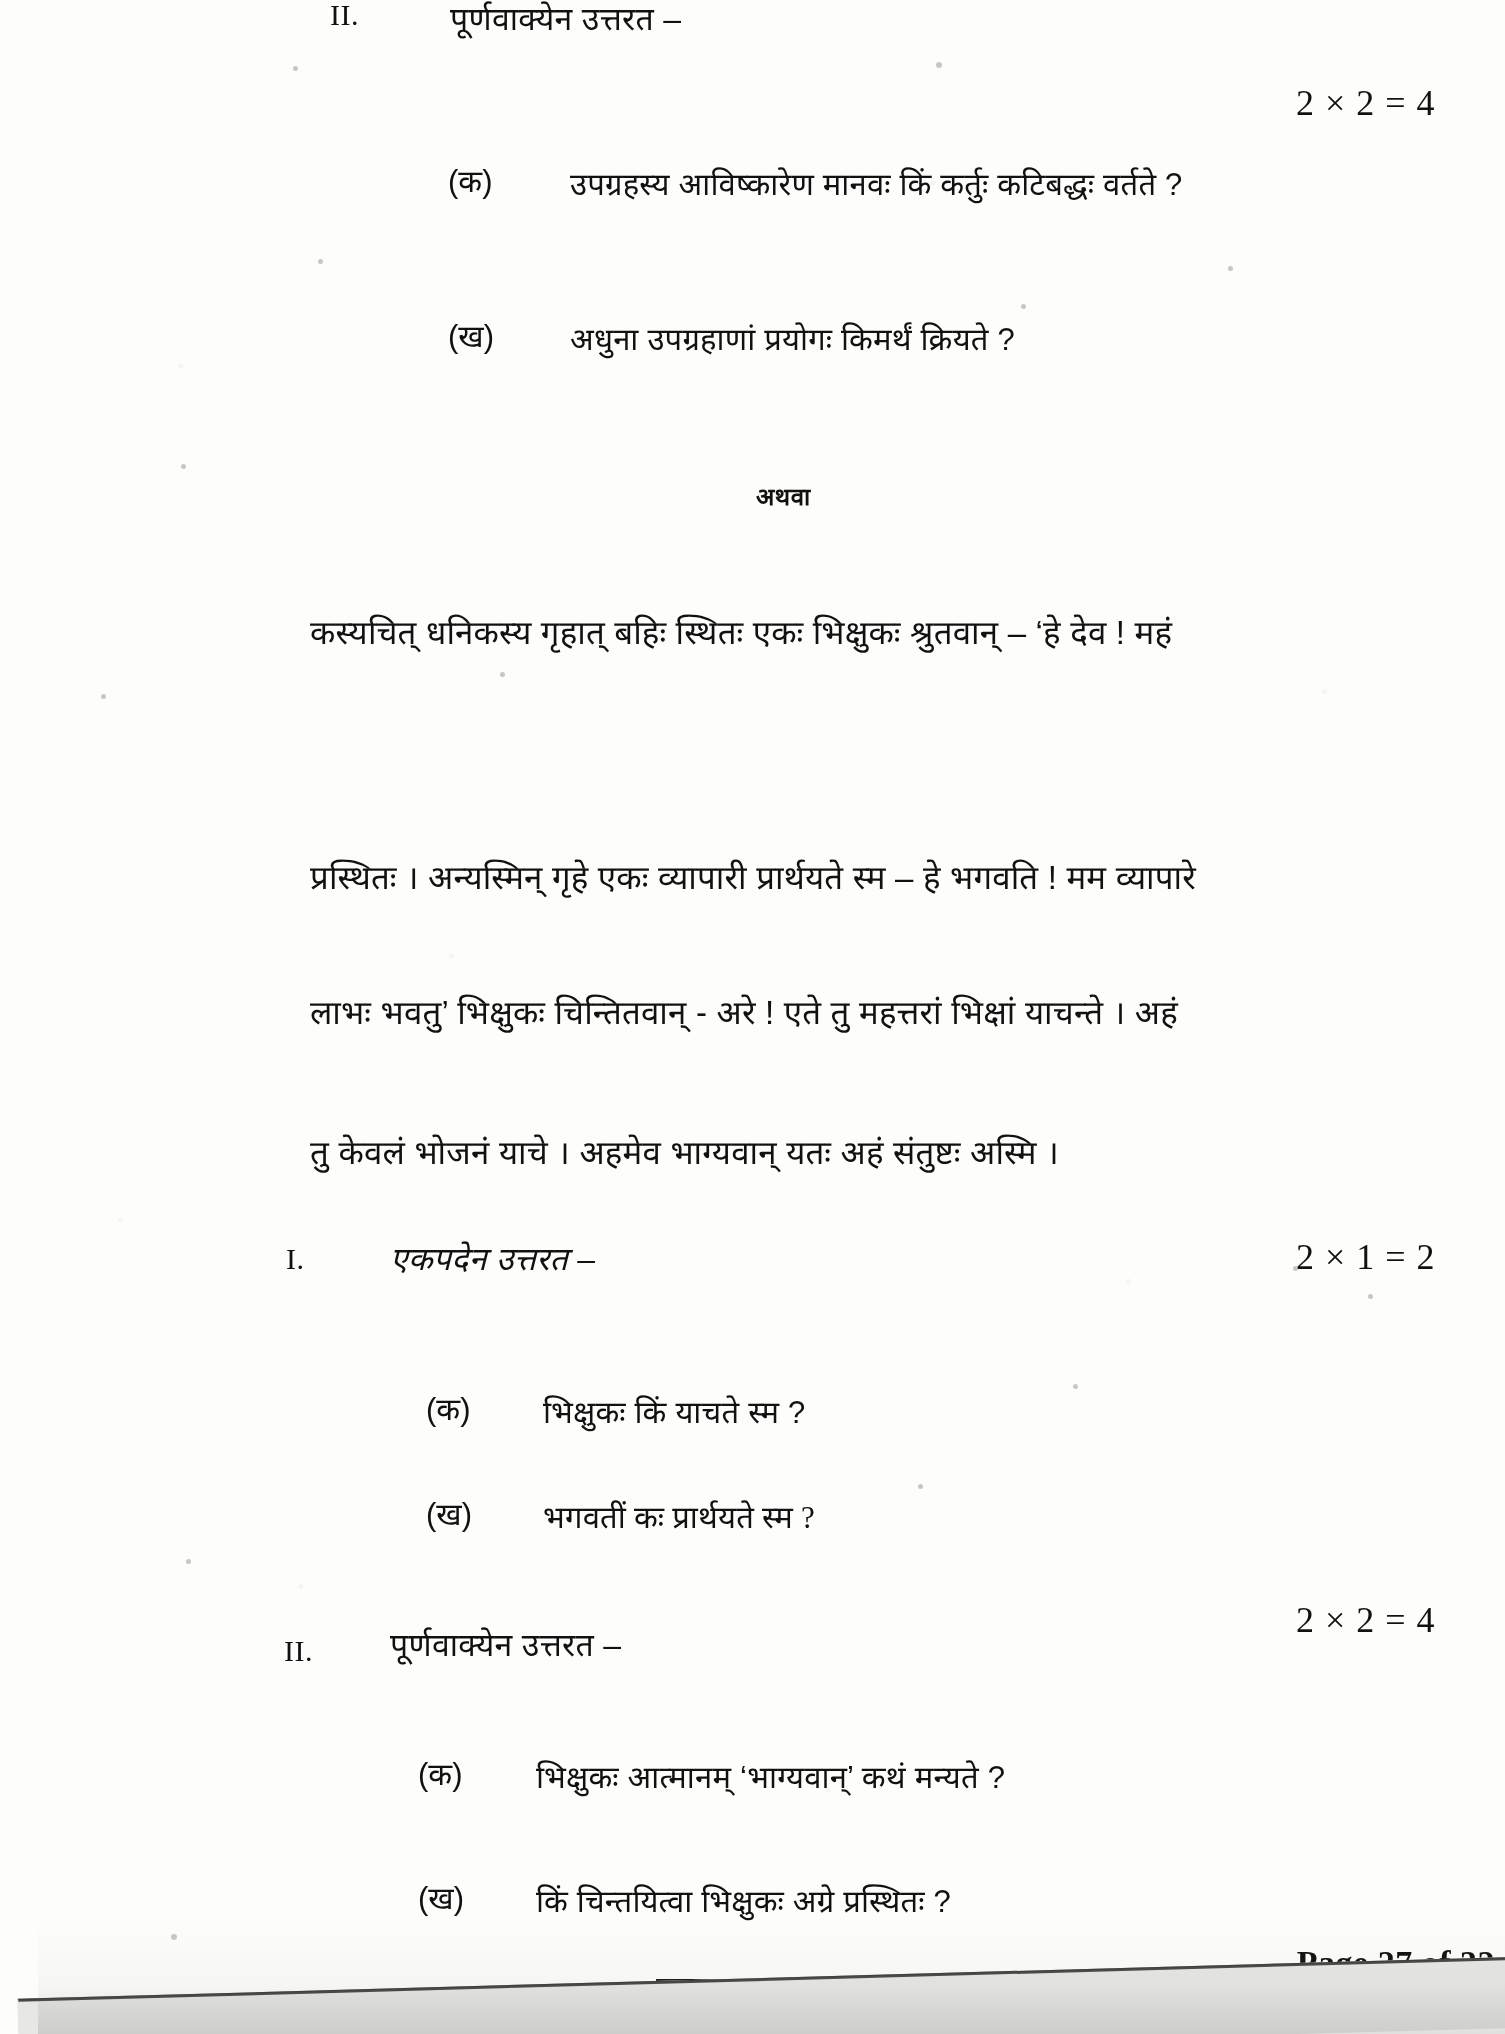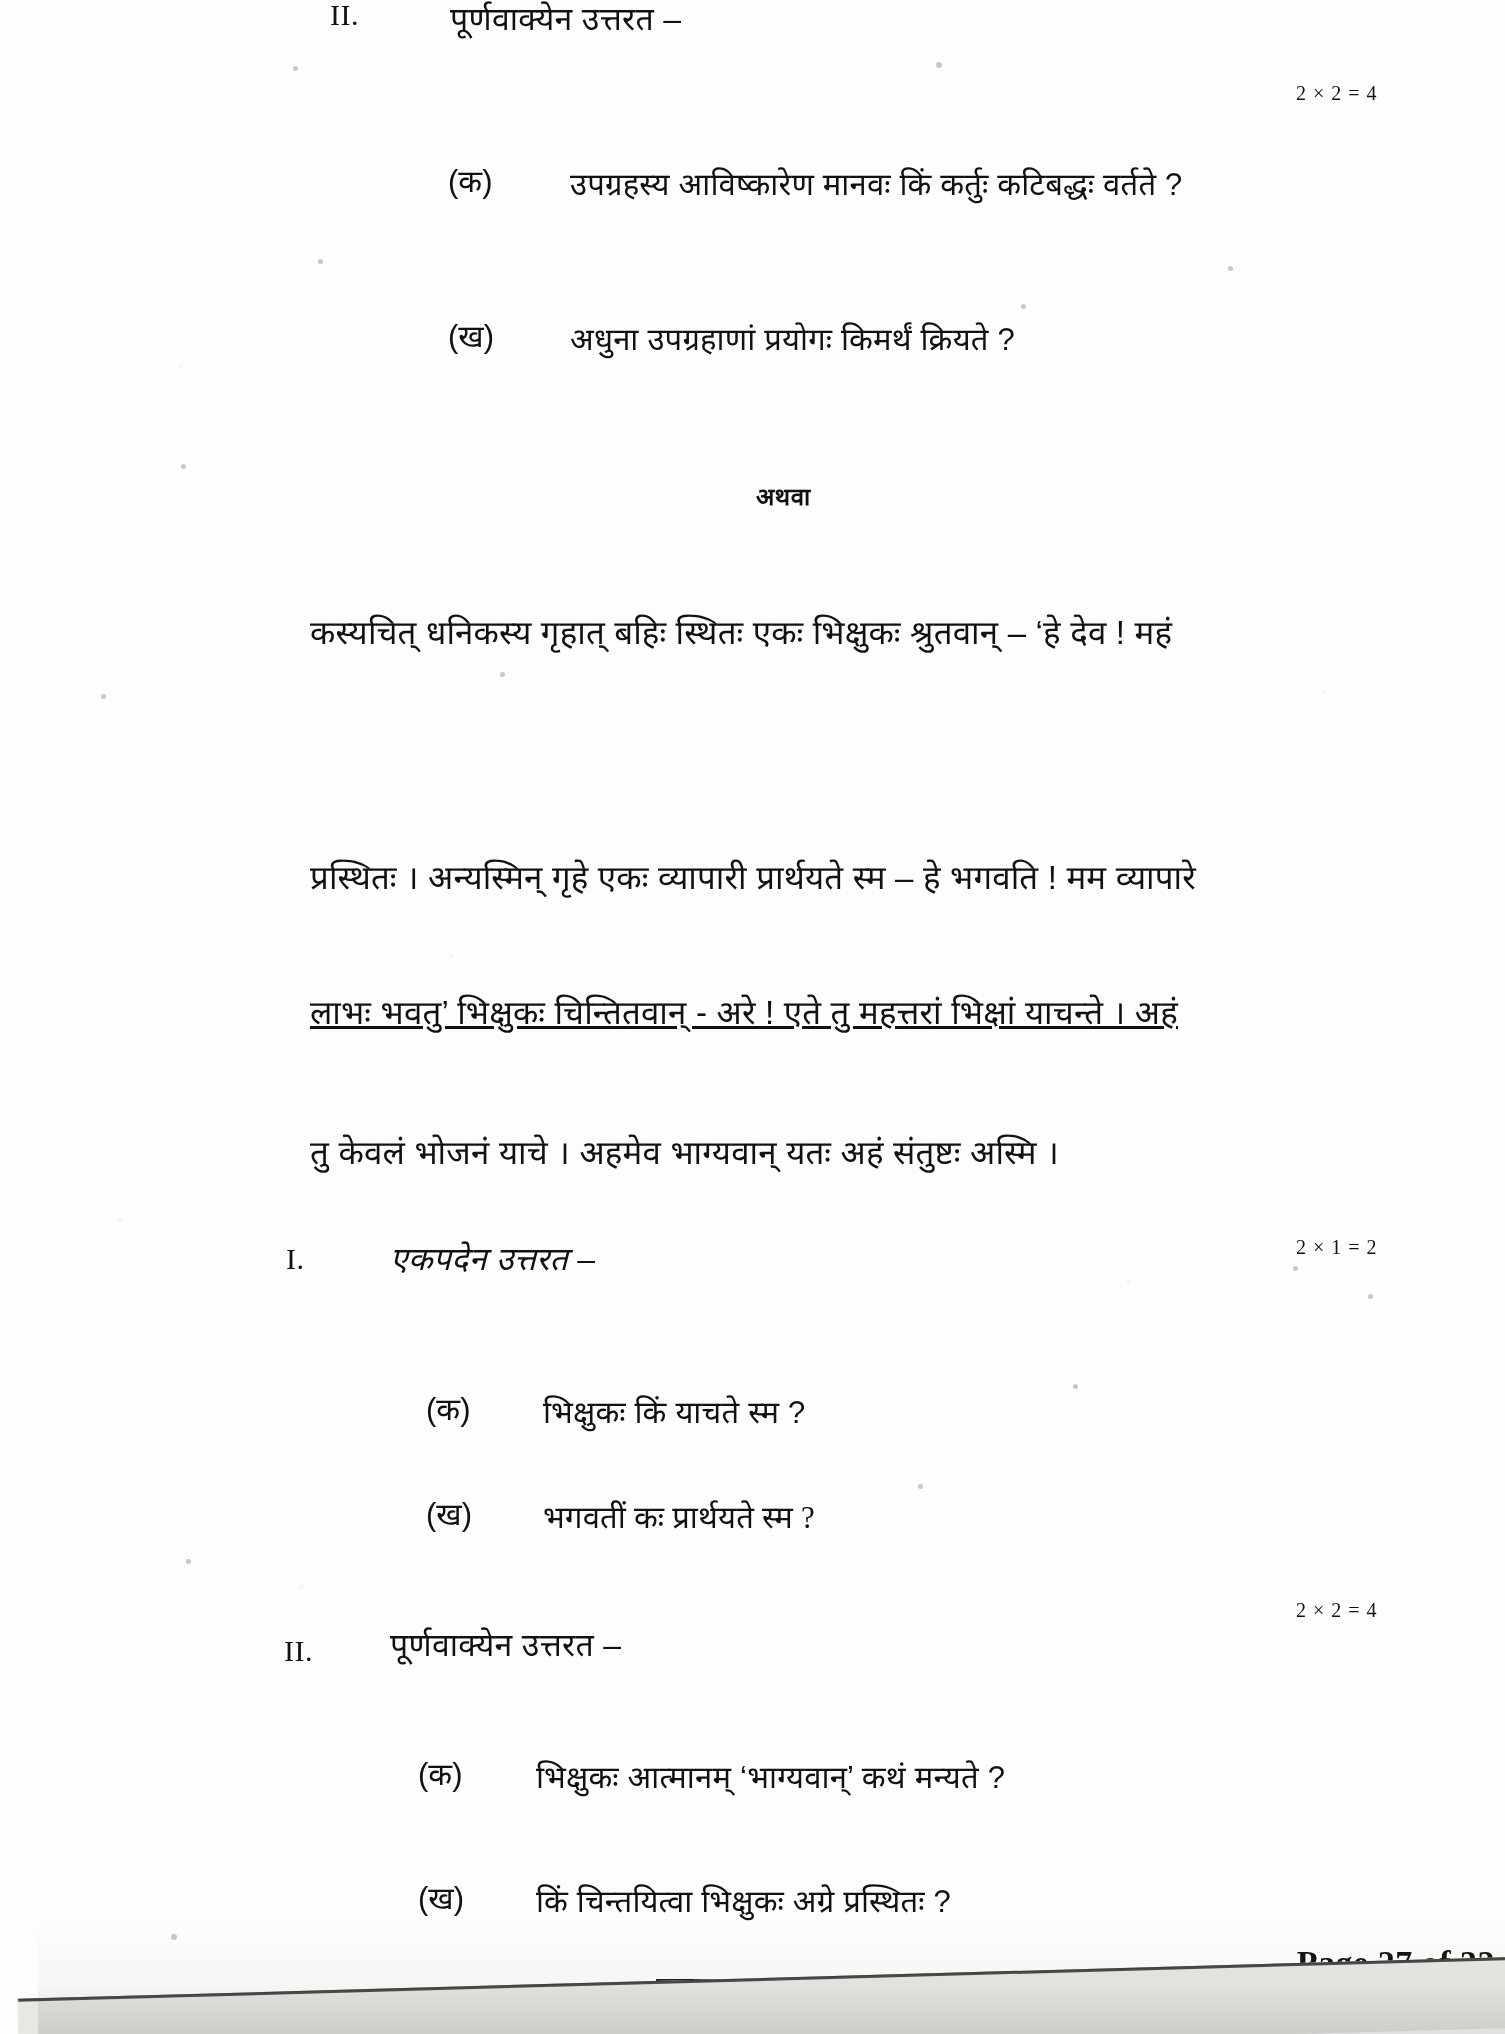--- a/index.html
+++ b/index.html
@@ -50,21 +50,21 @@
   .qtext {
     position: absolute;
     font-family: "Liberation Sans", "DejaVu Sans", sans-serif;
     font-size: 32px;
     letter-spacing: 0.3px;
   }
 
   .marks {
     position: absolute;
     font-family: "Liberation Serif", "DejaVu Serif", serif;
-    font-size: 20px;
+    font-size: 36px;
     letter-spacing: 1px;
   }
 
   .bracket {
     position: absolute;
     font-family: "Liberation Sans", "DejaVu Sans", sans-serif;
     font-size: 31px;
   }
 
   .sub {
@@ -167,21 +167,21 @@
   <div class="bracket" style="left:410px; top:155px;">(क)</div>
   <div class="sub" style="left:532px; top:158px;">उपग्रहस्य आविष्कारेण मानवः किं कर्तुः कटिबद्धः वर्तते ?</div>
 
   <div class="bracket" style="left:410px; top:310px;">(ख)</div>
   <div class="sub" style="left:532px; top:313px;">अधुना उपग्रहाणां प्रयोगः किमर्थं क्रियते ?</div>
 
   <div class="athava" style="left:718px; top:475px;">अथवा</div>
 
   <div class="para-line" style="left:272px; top:605px;">कस्यचित् धनिकस्य गृहात् बहिः स्थितः एकः भिक्षुकः श्रुतवान् – ‘हे देव ! महं</div>
   <div class="para-line" style="left:272px; top:850px;">प्रस्थितः । अन्यस्मिन् गृहे एकः व्यापारी प्रार्थयते स्म – हे भगवति ! मम व्यापारे</div>
-  <div class="para-line" style="left:272px; top:985px;text-decoration:underline;">लाभः भवतु’ भिक्षुकः चिन्तितवान् - अरे ! एते तु महत्तरां भिक्षां याचन्ते । अहं</div>
+  <div class="para-line" style="left:272px; top:985px;">लाभः भवतु’ भिक्षुकः चिन्तितवान् - अरे ! एते तु महत्तरां भिक्षां याचन्ते । अहं</div>
   <div class="para-line" style="left:272px; top:1125px;">तु केवलं भोजनं याचे । अहमेव भाग्यवान् यतः अहं संतुष्टः अस्मि ।</div>
 
   <div class="num" style="left:248px; top:1238px;">I.</div>
   <div class="qtext" style="left:352px; top:1232px;font-style:italic;">एकपदेन उत्तरत –</div>
   <div class="marks" style="left:1258px; top:1232px;">2 × 1 = 2</div>
 
   <div class="bracket" style="left:388px; top:1383px;">(क)</div>
   <div class="sub" style="left:505px; top:1386px;">भिक्षुकः किं याचते स्म ?</div>
 
   <div class="bracket" style="left:388px; top:1488px;">(ख)</div>

